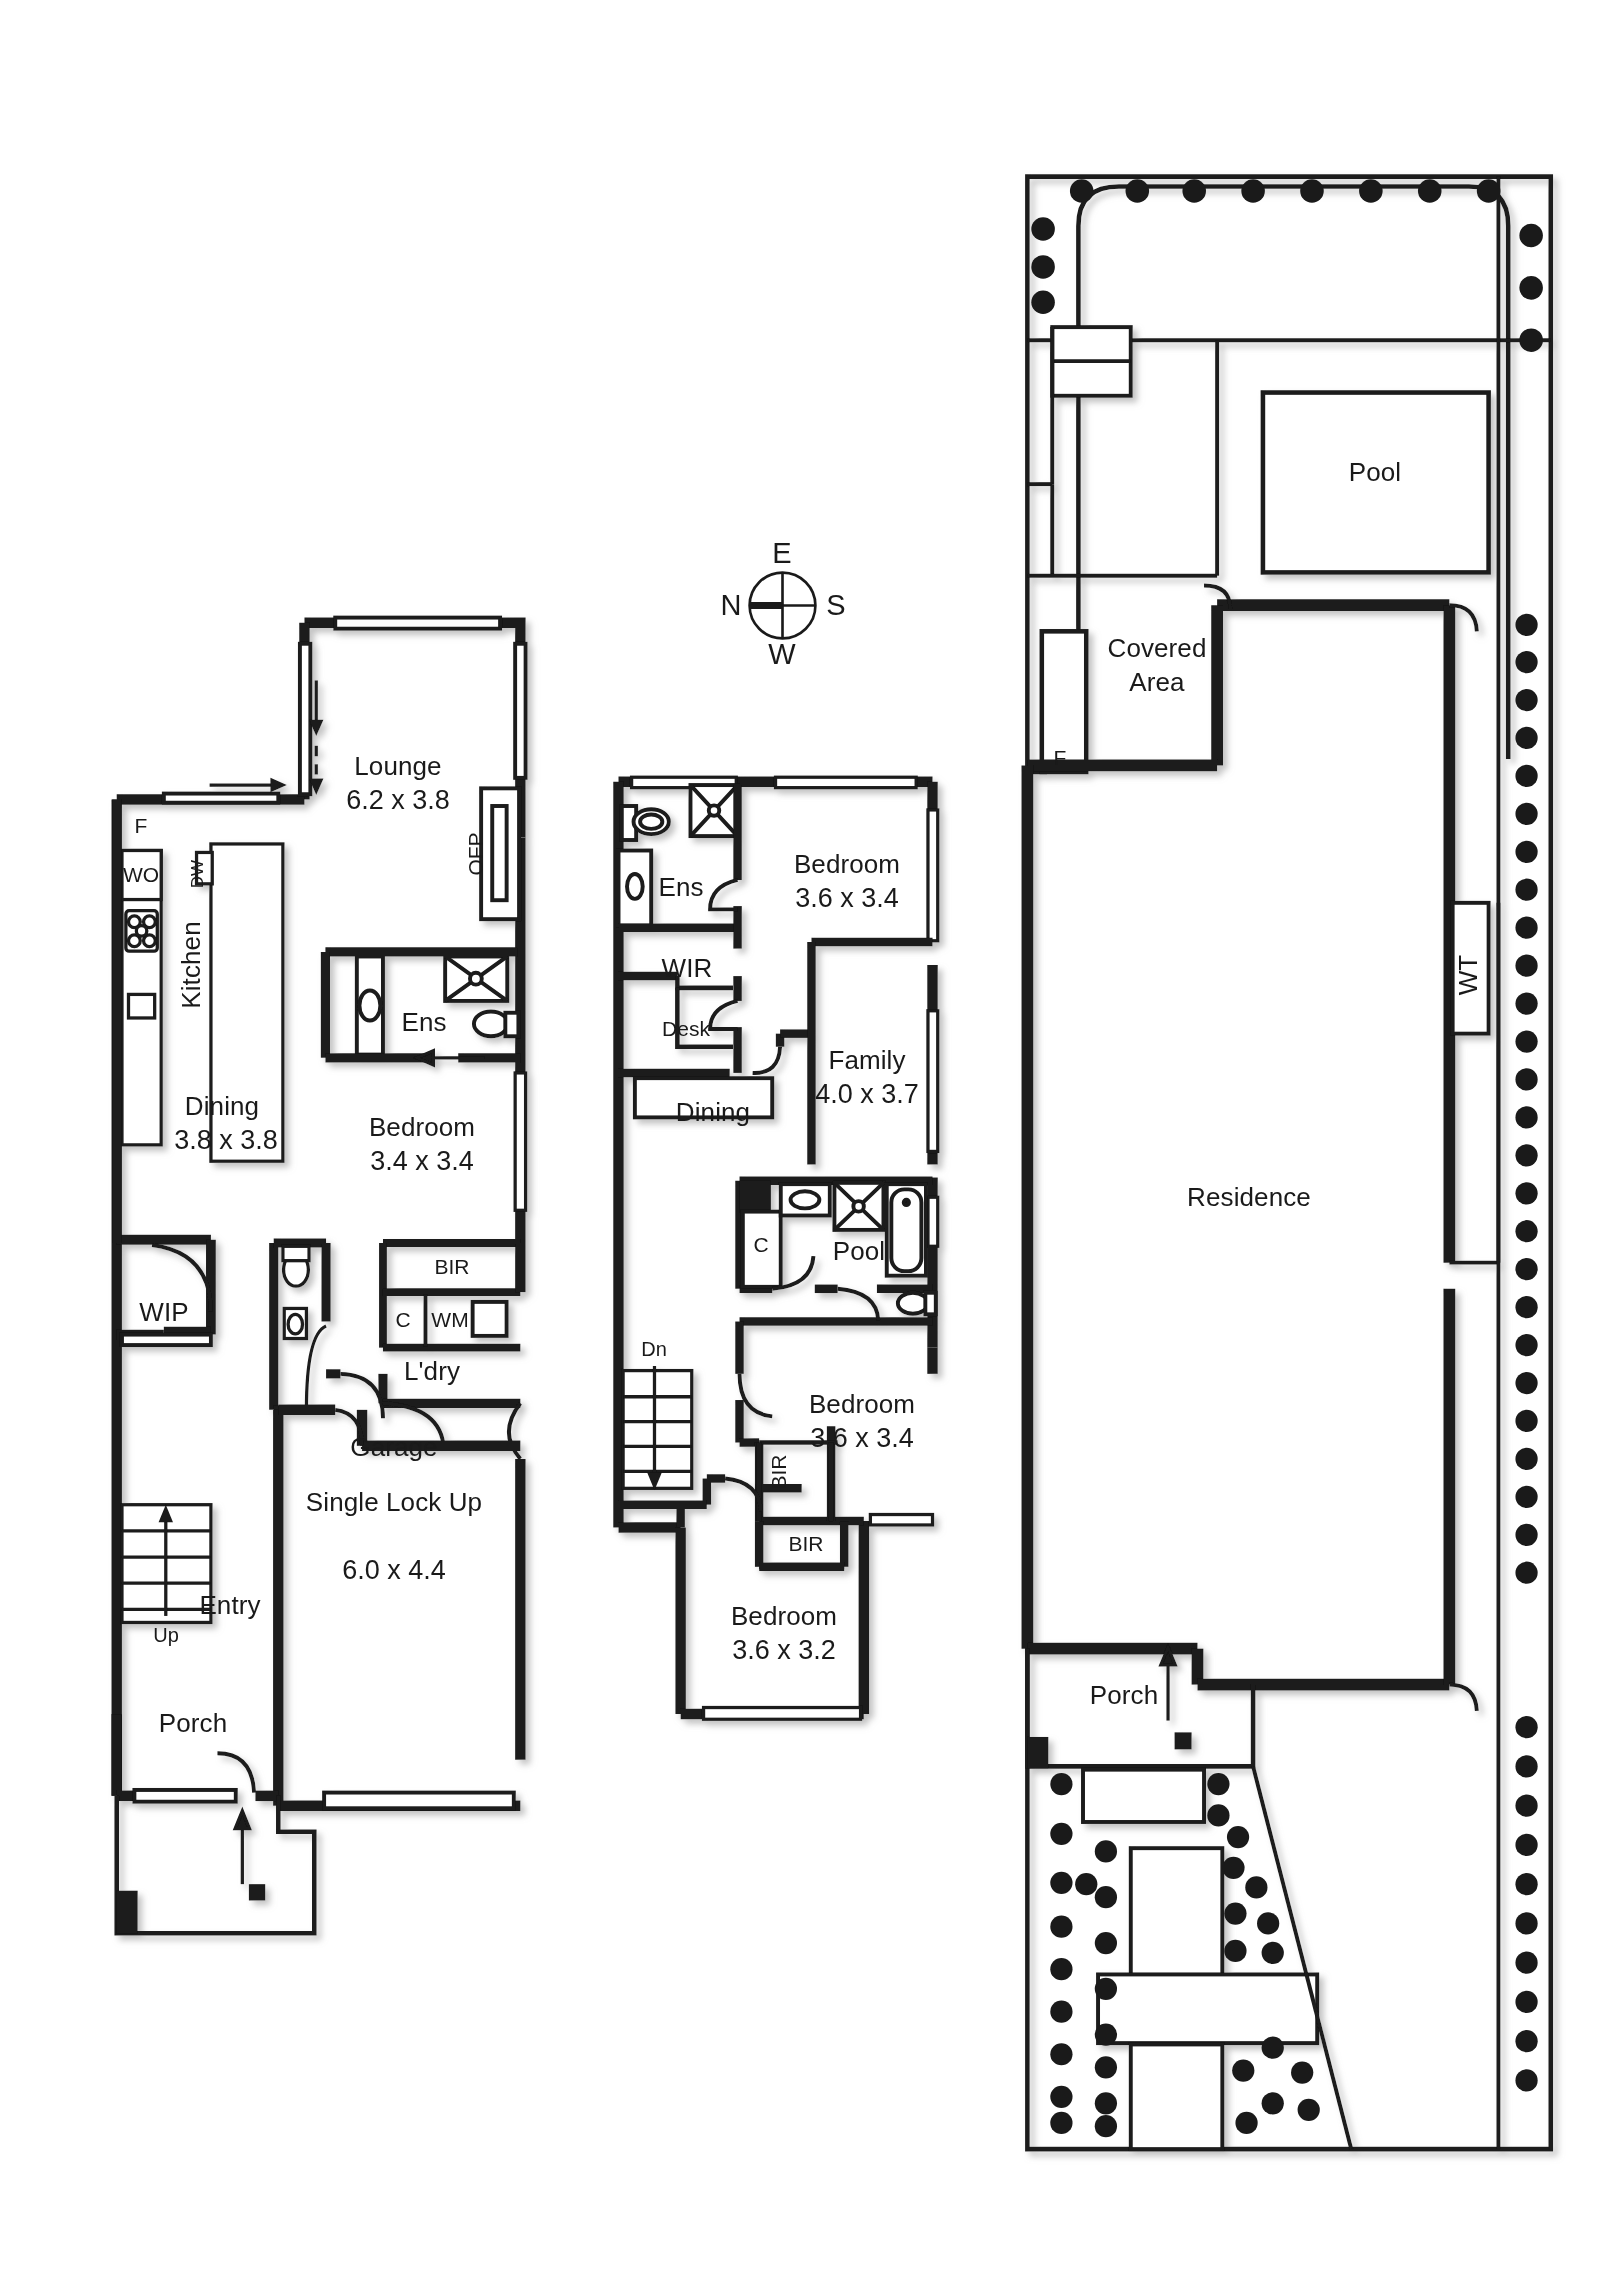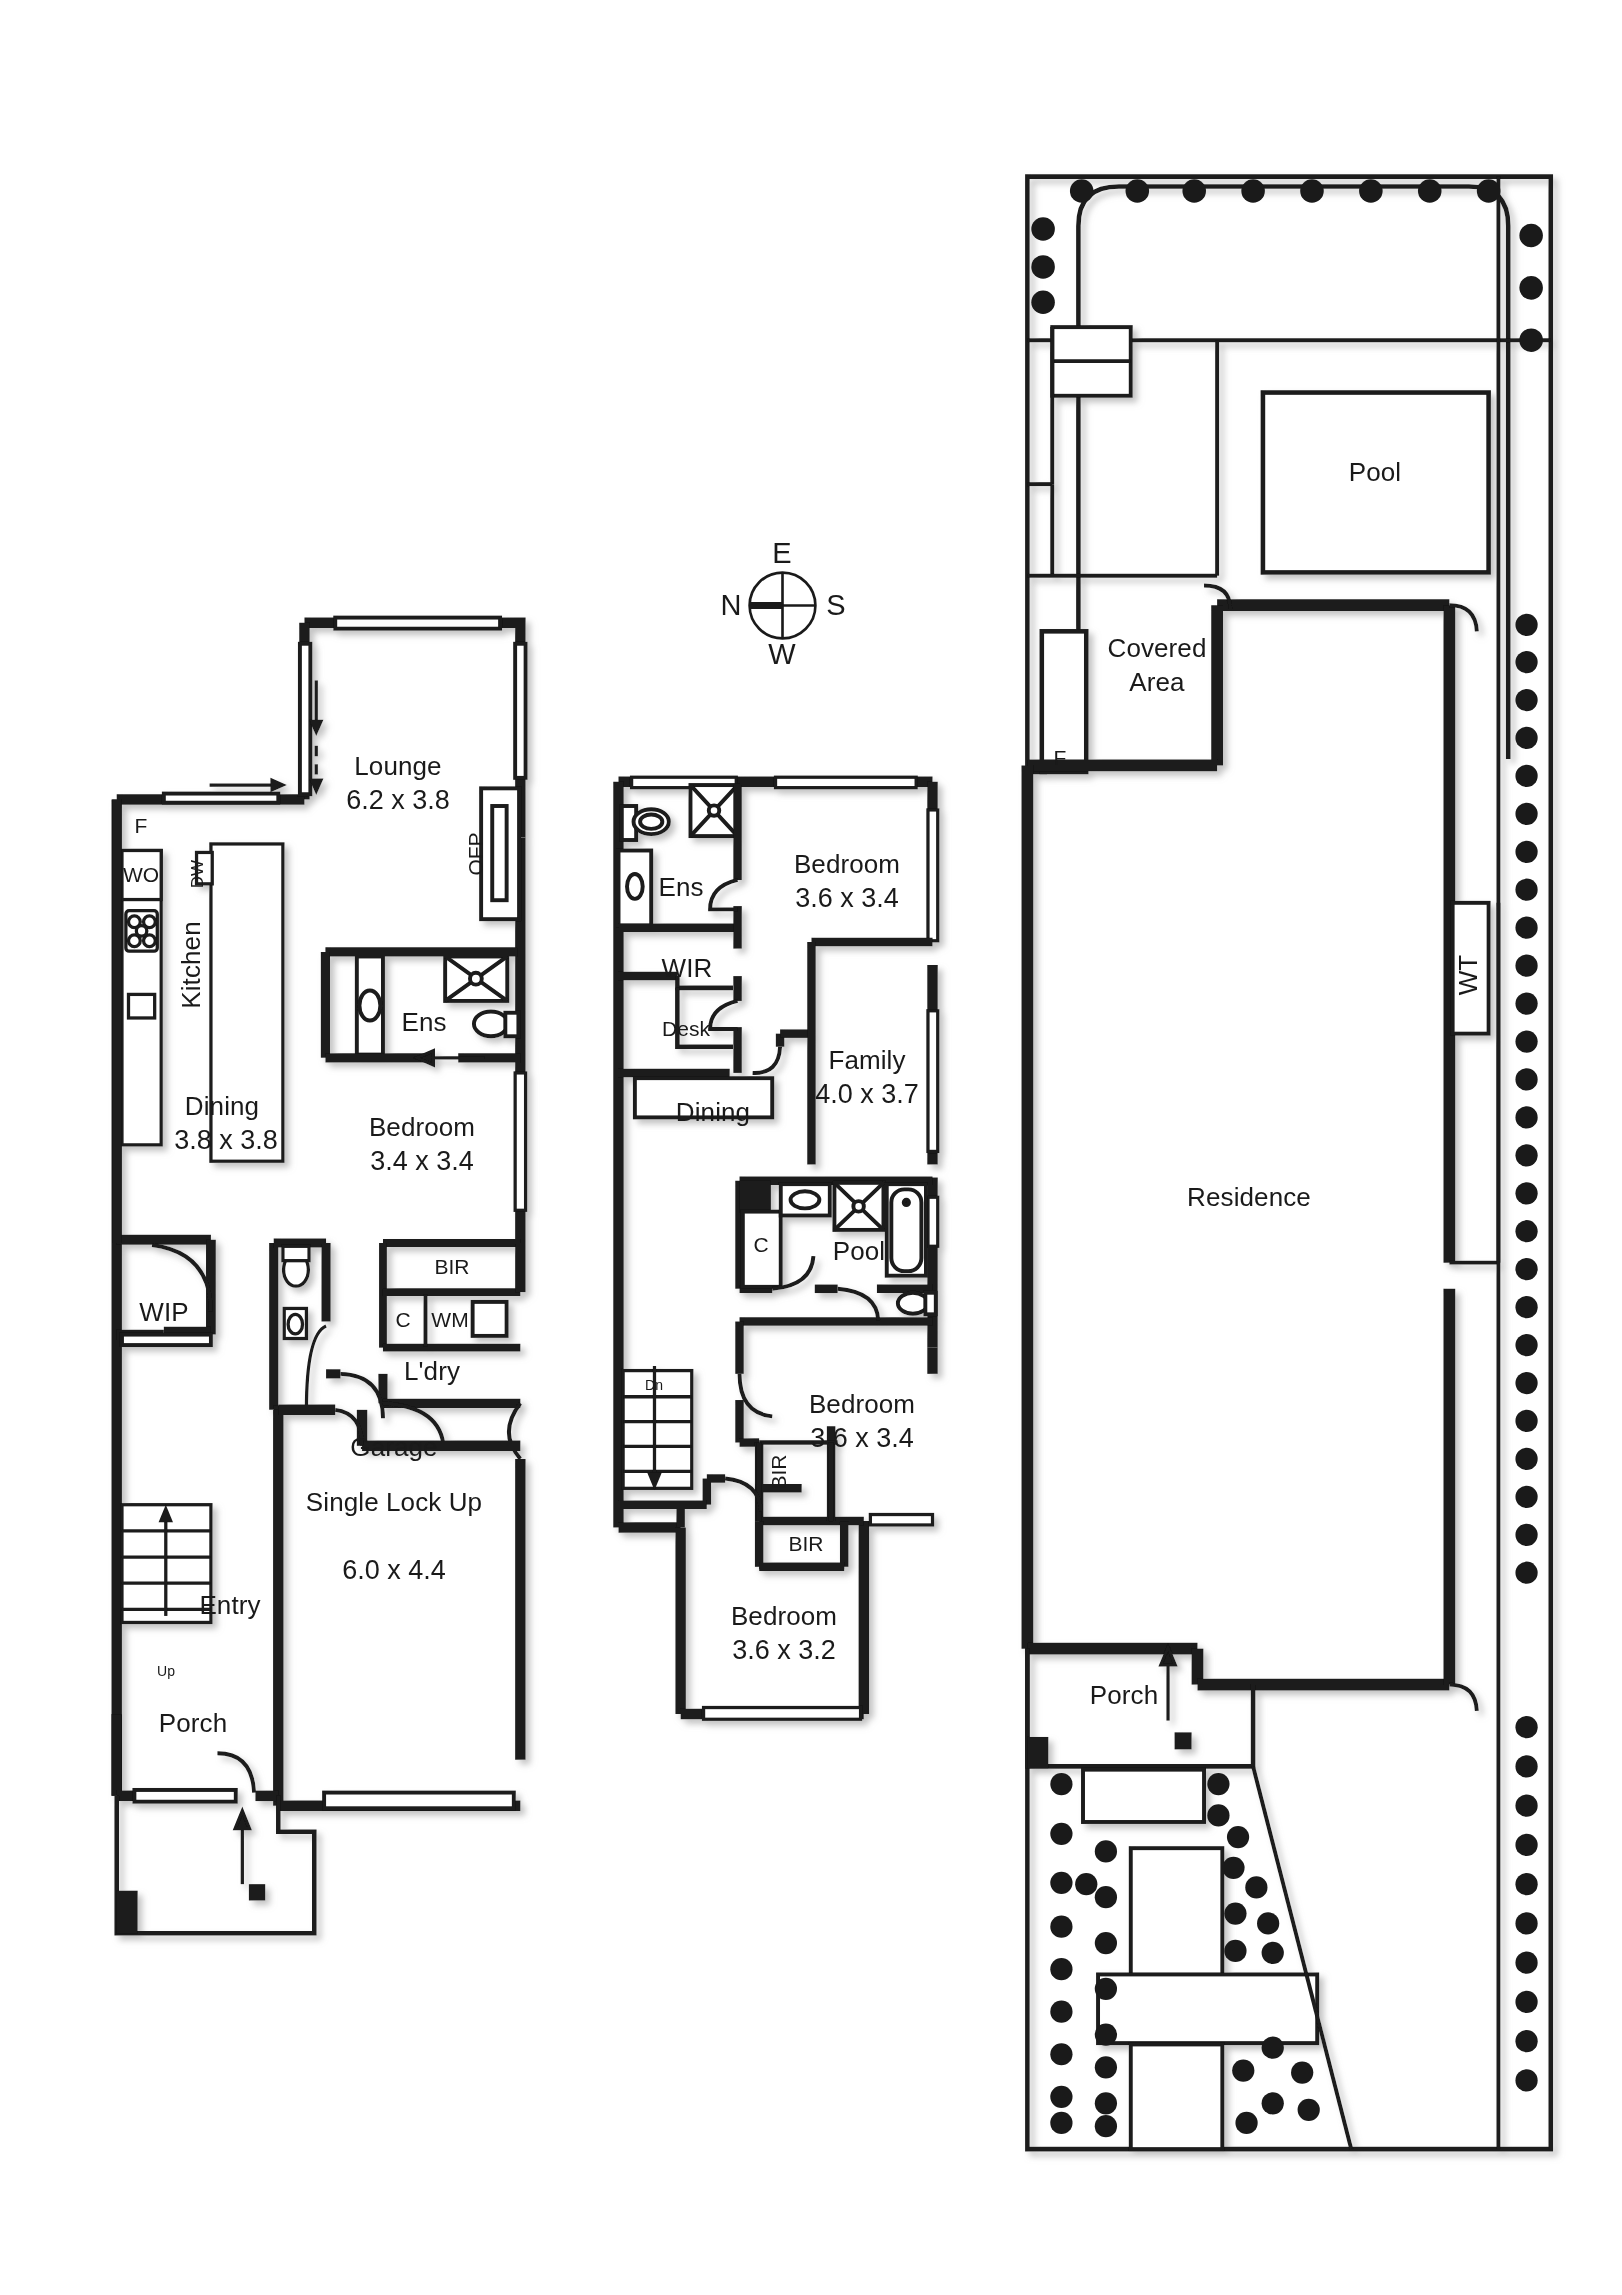--- a/index.html
+++ b/index.html
@@ -6,21 +6,21 @@
   body{width:1623px;height:2295px;position:relative;
        font-family:"Liberation Sans","DejaVu Sans",sans-serif;color:#1a1a1a;}
   .stage{position:absolute;left:0;top:0;width:1623px;height:2295px;}
   svg{display:block;}
   .lbl{position:absolute;white-space:nowrap;color:#1a1a1a;}
   .c{transform:translate(-50%,-50%);text-align:center;}
   .rm-name{font-size:26px;letter-spacing:0.1px;}
   .rm-dim{font-size:27px;}
   .sm{font-size:21px;}
   .xs{font-size:17px;}
-  .tiny{font-size:14px;margin-top:36px;}
+  .tiny{font-size:20px;}
   .vert{writing-mode:vertical-rl;transform:translate(-50%,-50%) rotate(180deg);}
   .big{font-size:29px;}
 </style>
 </head>
 <body>
 
 <div class="stage">
 
   <svg width="1623" height="2295" viewBox="0 0 2480 3508">
     <defs>

